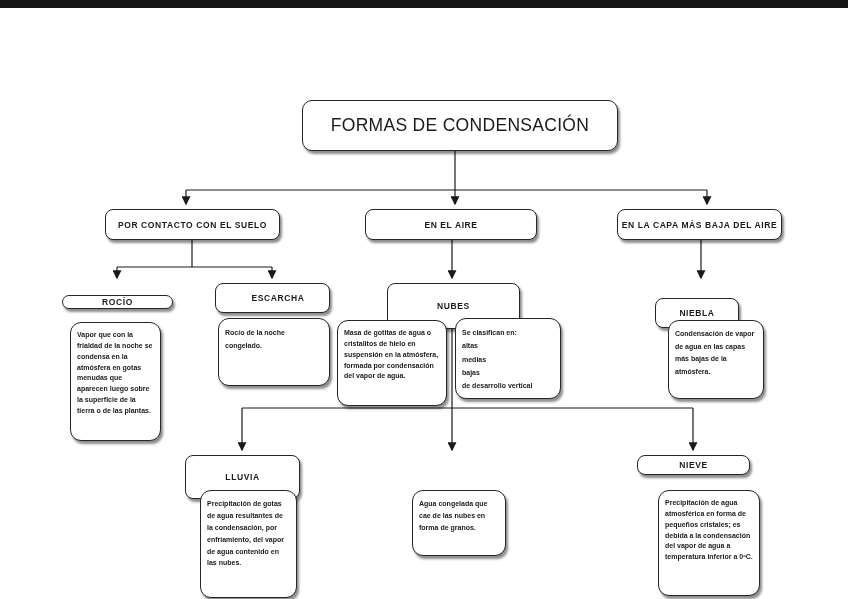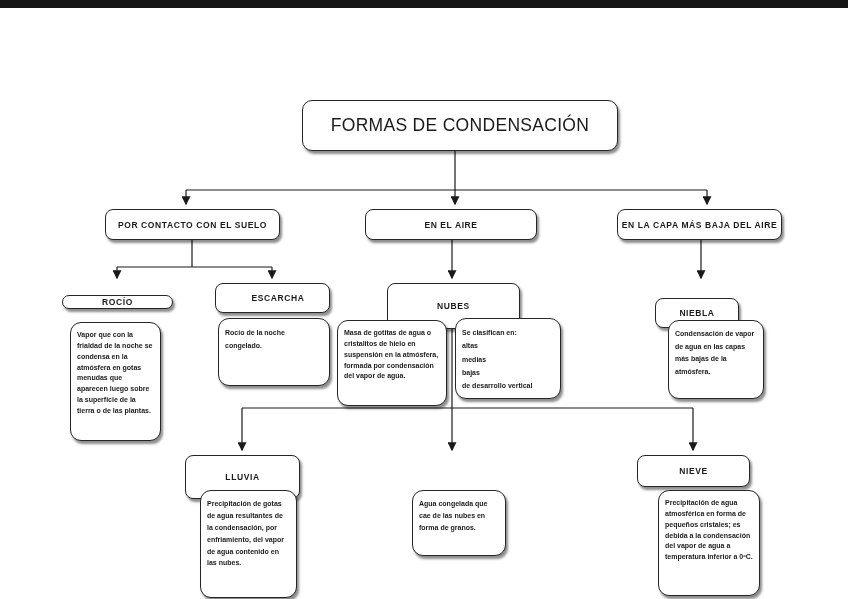--- a/index.html
+++ b/index.html
@@ -92,19 +92,19 @@
   <div class="desc" style="left:218px;top:318px;width:112px;height:68px;line-height:1.9;">Rocío de la noche congelado.</div>
   <div class="desc" style="left:337px;top:320px;width:110px;height:86px;">Masa de gotitas de agua o cristalitos de hielo en suspensión en la atmósfera, formada por condensación del vapor de agua.</div>
   <div class="desc preline" style="left:455px;top:318px;width:106px;height:81px;">Se clasifican en:
 altas
 medias
 bajas
 de desarrollo vertical</div>
   <div class="desc" style="left:668px;top:320px;width:96px;height:79px;line-height:1.8;">Condensación de vapor de agua en las capas más bajas de la atmósfera.</div>
 
   <div class="node" style="left:185px;top:455px;width:115px;height:44px;">LLUVIA</div>
-  <div class="node" style="left:637px;top:455px;width:113px;height:32px;">NIEVE</div>
+  <div class="node" style="left:637px;top:455px;width:113px;height:20px;">NIEVE</div>
 
   <div class="desc" style="left:200px;top:490px;width:97px;height:108px;line-height:1.7;">Precipitación de gotas de agua resultantes de la condensación, por enfriamiento, del vapor de agua contenido en las nubes.</div>
   <div class="desc" style="left:412px;top:490px;width:94px;height:66px;line-height:1.7;">Agua congelada que cae de las nubes en forma de granos.</div>
   <div class="desc" style="left:658px;top:490px;width:102px;height:106px;">Precipitación de agua atmosférica en forma de pequeños cristales; es debida a la condensación del vapor de agua a temperatura inferior a 0ºC.</div>
 
 </div>
 
 </body></html>

